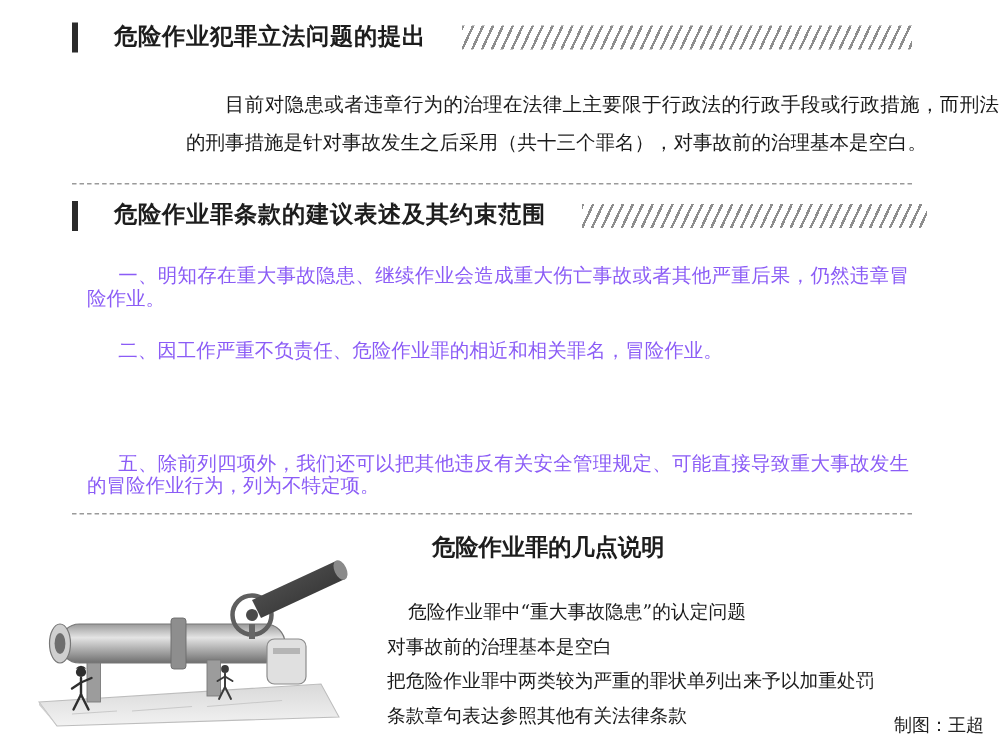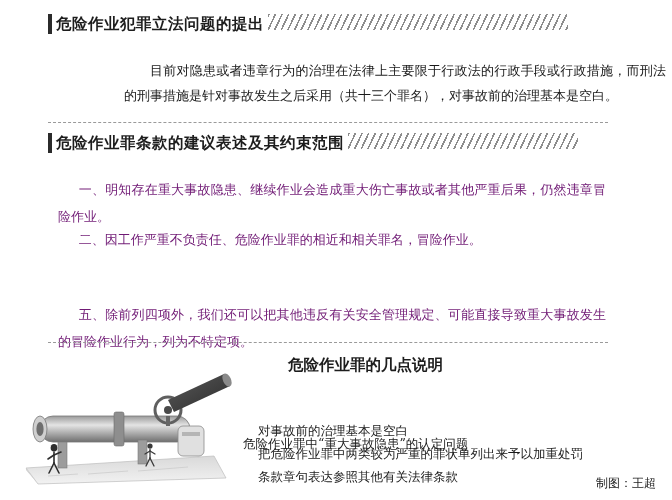--- a/index.html
+++ b/index.html
@@ -20,21 +20,22 @@
     left: 0;
     top: 0;
     width: 672px;
     height: 500px;
   }
 
   
   .sec-head {
     position: absolute;
     display: flex;
-    gap: 4px;
+    align-items: center;
+    gap: 24px;
   }
   .sec-head .bar {
     width: 4px;
     height: 20px;
     background: #2b2b2b;
     flex: 0 0 auto;
   }
   .sec-head .htext {
     font-family: "DejaVu Sans", sans-serif;
     font-weight: bold;
@@ -64,22 +65,22 @@
     color: #1a1a1a;
     text-align: justify;
   }
   .indent {
     text-indent: 2em;
   }
   .list-item {
     position: absolute;
     font-family: Liberation Serif, serif;
     font-size: 13px;
-    line-height: 27px;
-    color: #701a75;
+    line-height: 15px;
+    color: #8b5cf6;
     text-indent: 1.6em;
     text-align: justify;
   }
 
   
   .dash {
     position: absolute;
     height: 0;
     border-top: 1.5px dashed #9a9a9a;
   }
@@ -208,20 +209,20 @@
 
     <g stroke="#c9c9c9" stroke-width="0.7">
       <path d="M30 116 L60 114"></path>
       <path d="M70 114 L110 111"></path>
       <path d="M120 111 L170 107"></path>
     </g>
   </svg>
 
   <div class="note-title" style="left:255px; top:355px;margin-left:33px;">危险作业罪的几点说明</div>
 
-  <div class="note-line" style="left:243px; top:396px;margin-top:36px;">危险作业罪中“重大事故隐患”的认定问题</div>
+  <div class="note-line" style="left:272px; top:396px;">危险作业罪中“重大事故隐患”的认定问题</div>
   <div class="note-line" style="left:258px; top:419px;">对事故前的治理基本是空白</div>
   <div class="note-line" style="left:258px; top:442px;">把危险作业罪中两类较为严重的罪状单列出来予以加重处罚</div>
   <div class="note-line" style="left:258px; top:465px;">条款章句表达参照其他有关法律条款</div>
 
   <div class="credit" style="right:16px; bottom:8px;">制图：王超</div>
 
 </div>
 
 </body></html>

